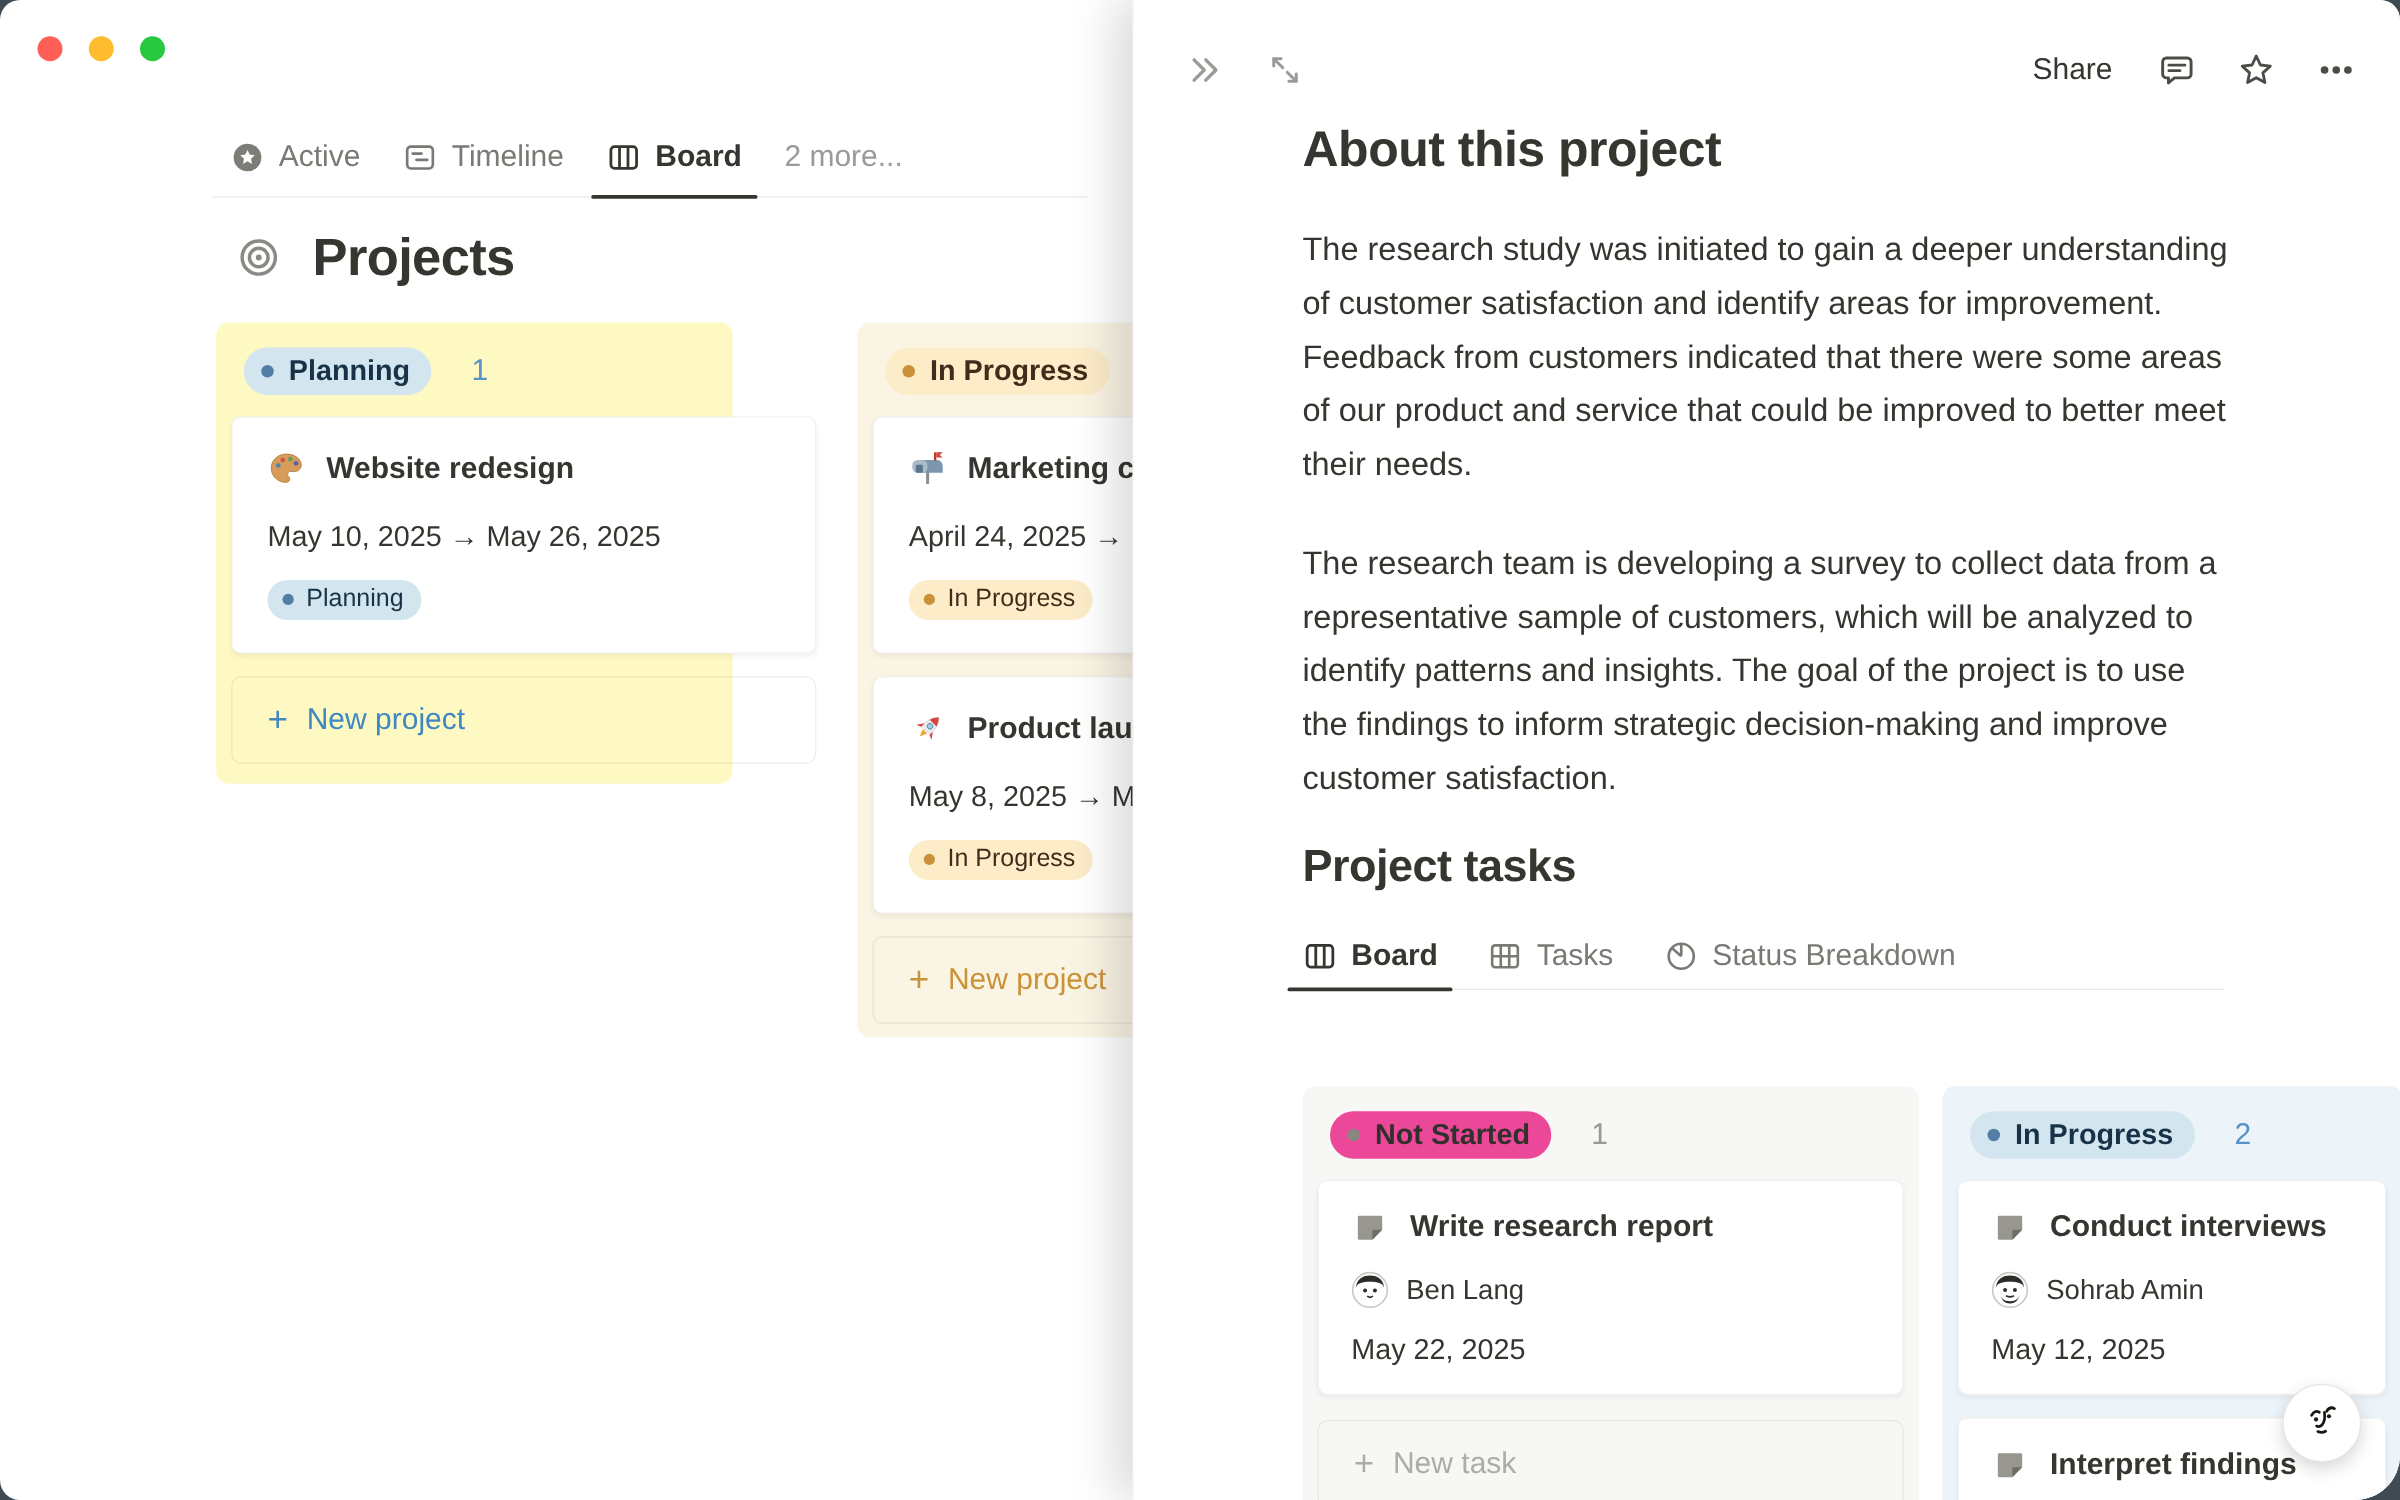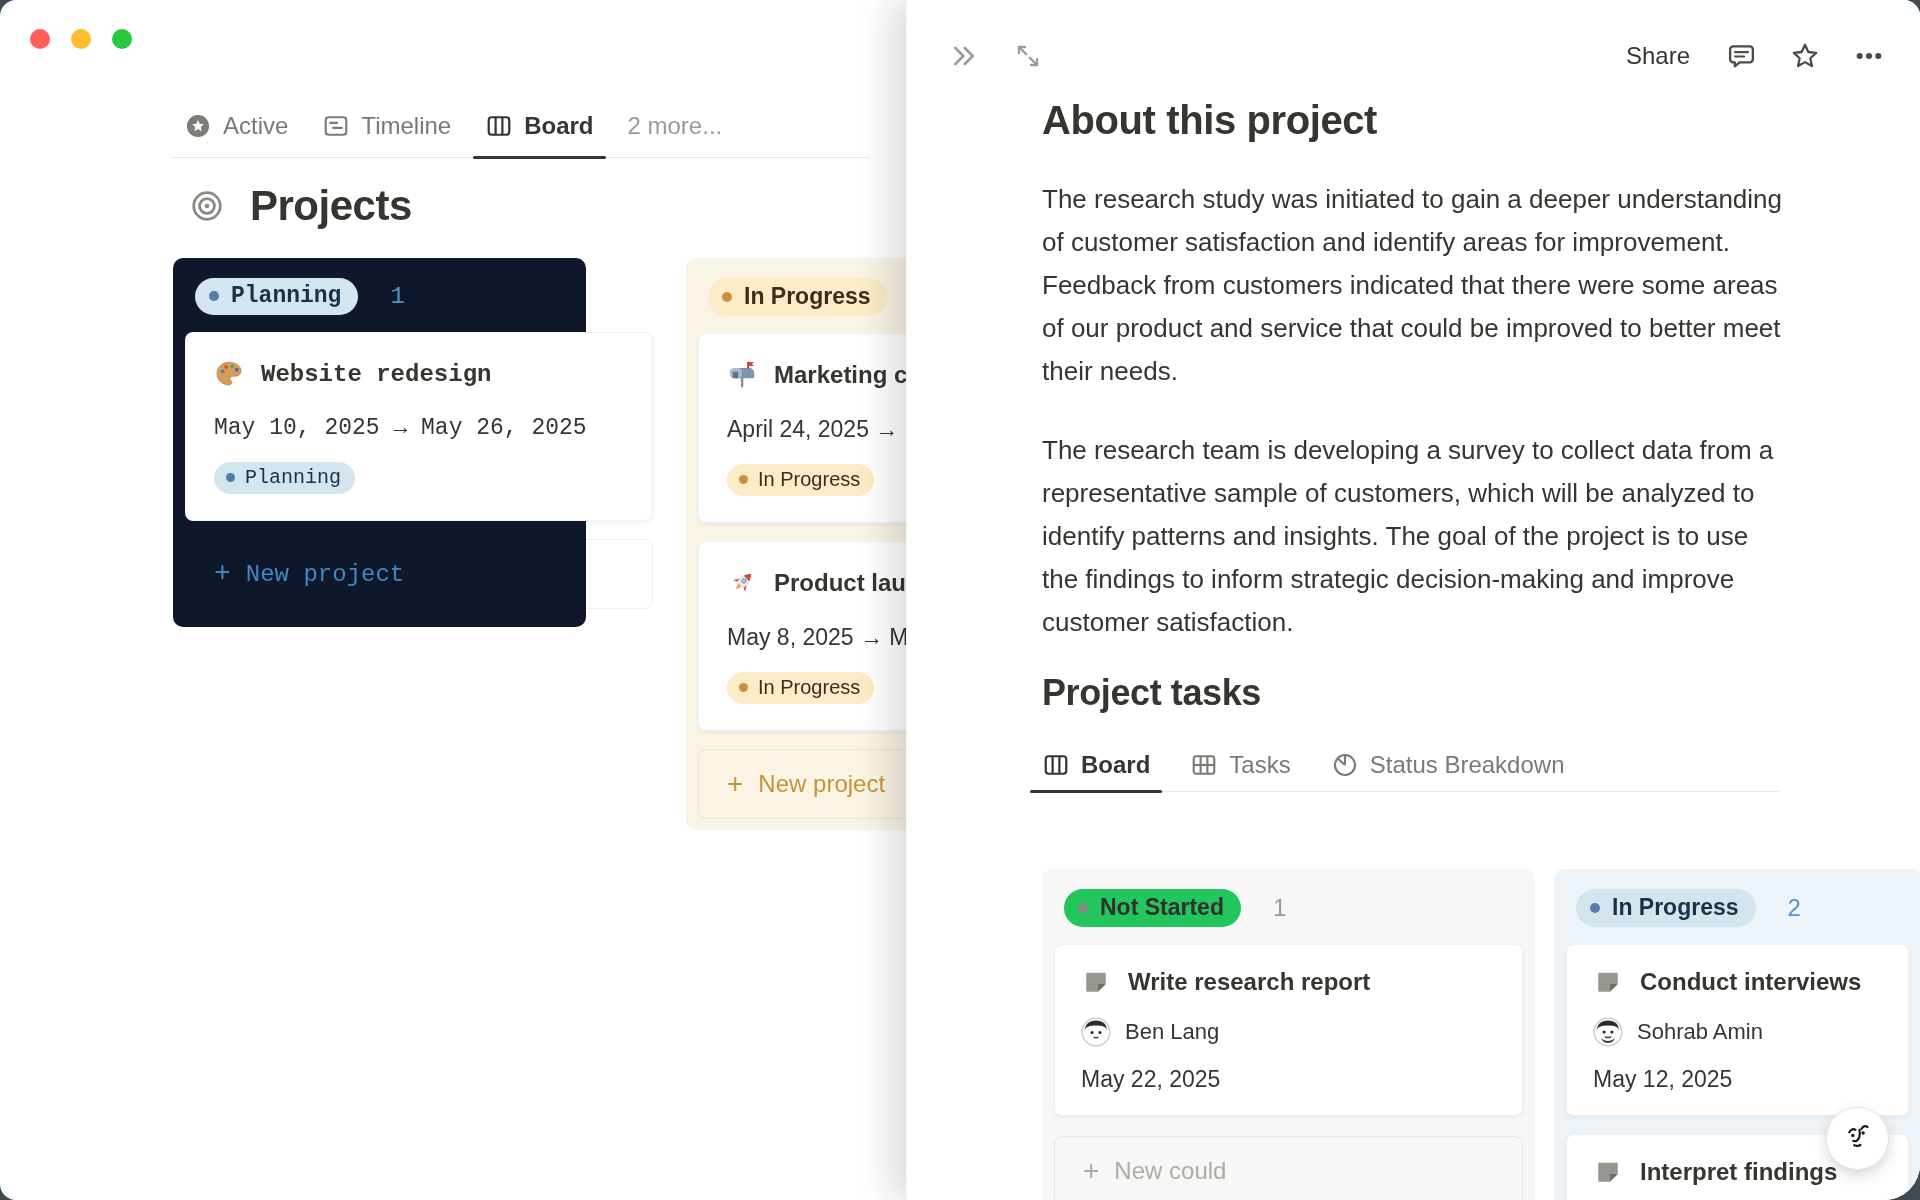--- a/index.html
+++ b/index.html
@@ -68,30 +68,30 @@
   }
   .plus { font-size: 28px; font-weight: 400; line-height: 1; }
   .meta-row { display: flex; align-items: center; gap: 14px; margin-top: 20px; font-size: 22px; }
   .card2 { margin-top: 18px; }
 
   
   .pill-blue { background: #d3e5ef; color: #183347; }
   .pill-blue .pdot { background: #527da5; }
   .pill-yellow { background: #fdecc8; color: #402c1b; }
   .pill-yellow .pdot { background: #c9913a; }
-  .pill-gray { background: #22c55e; color: #32302c; justify-content: space-between; }
+  .pill-gray { background: #ec4899; color: #32302c; justify-content: space-between; }
   .pill-gray .pdot { background: #87867f; }
   .count-blue { color: #5793c9; }
   .count-gray { color: #9a9996; }
   .act-blue { color: #3f88c0; }
   .act-yellow { color: #c99338; }
   .act-gray { color: #aeaca8; }
 
   
-  #col-planning { left: 173px; top: 258px; width: 413px; height: 369px; background: #0f172a; font-family: Liberation Mono, monospace; }
+  #col-planning { left: 173px; top: 258px; width: 413px; height: 369px; background: #fef9c3; }
   #col-inprogress { left: 686px; top: 258px; width: 492px; height: 572px; background: #faf4e4; }
 
   
   .panel {
     position: absolute; left: 906px; top: 0; width: 1014px; height: 1200px;
     background: #ffffff;
     box-shadow: -14px 0 36px rgba(0,0,0,0.15);
     border-left: 1px solid rgba(0,0,0,0.04);
   }
   .panel-toolbar { position: absolute; top: 17px; left: 0; right: 0; height: 78px; display: flex; align-items: center; padding: 0 32px 0 38px; gap: 26px; }
@@ -379,21 +379,21 @@
                 <circle cx="20.2" cy="16.5" r="1.7" fill="#2d2b27"></circle>
                 <path d="M14 21.5 Q16 23 18 21.5" fill="none" stroke="#2d2b27" stroke-width="1.4" stroke-linecap="round"></path>
               </svg>
           </span>
           <span>Ben Lang</span>
         </div>
         <div class="tcard-date">May 22, 2025</div>
       </div>
       <div class="newbtn act-gray">
         <span class="plus">+</span>
-        <span>New could</span>
+        <span>New task</span>
       </div>
     </div>
 
     <div class="col" id="pcol-inprogress">
       <div class="pill-row">
         <span class="pill pill-blue">
           <span class="pdot"></span>
           <span>In Progress</span>
         </span>
         <span class="count count-blue">2</span>

